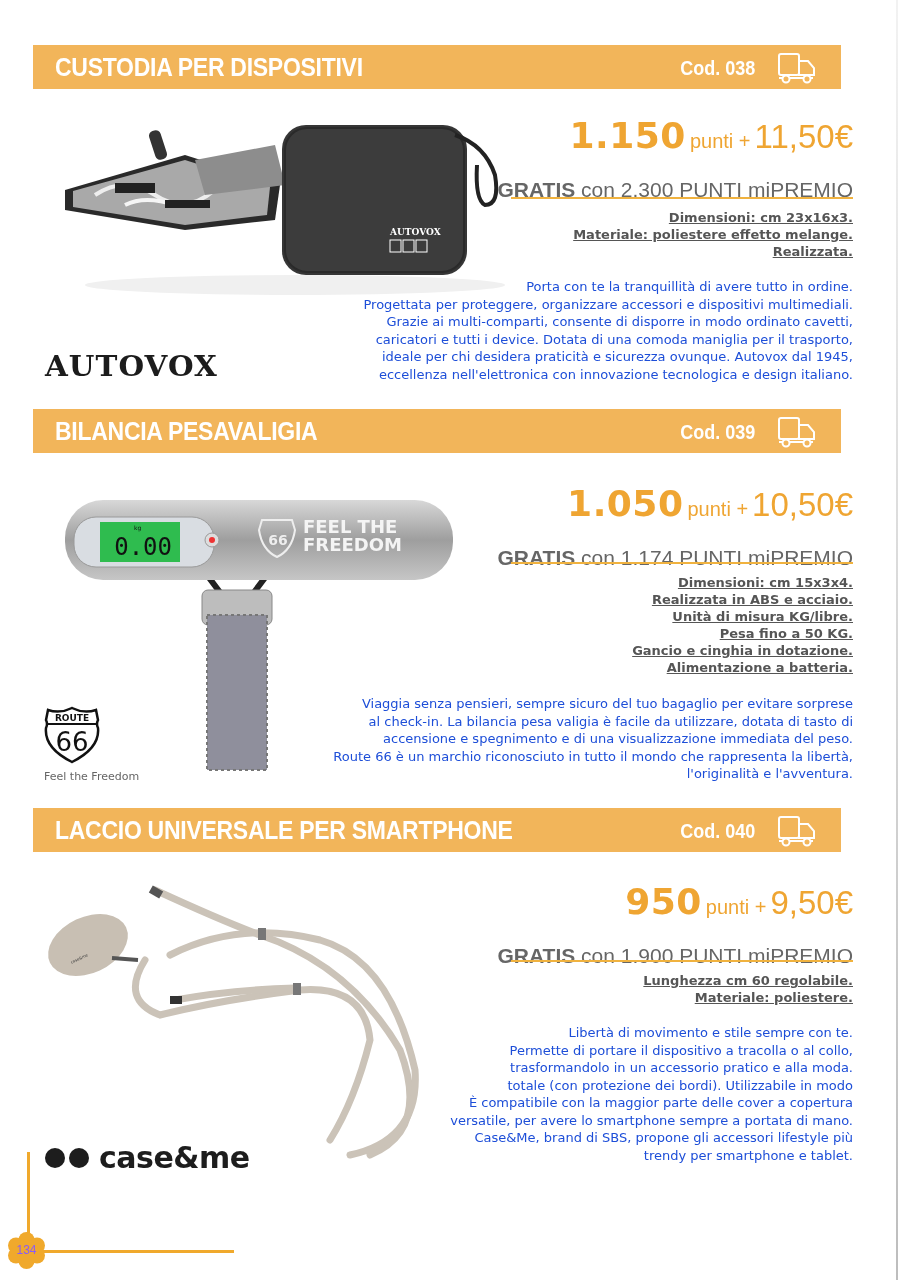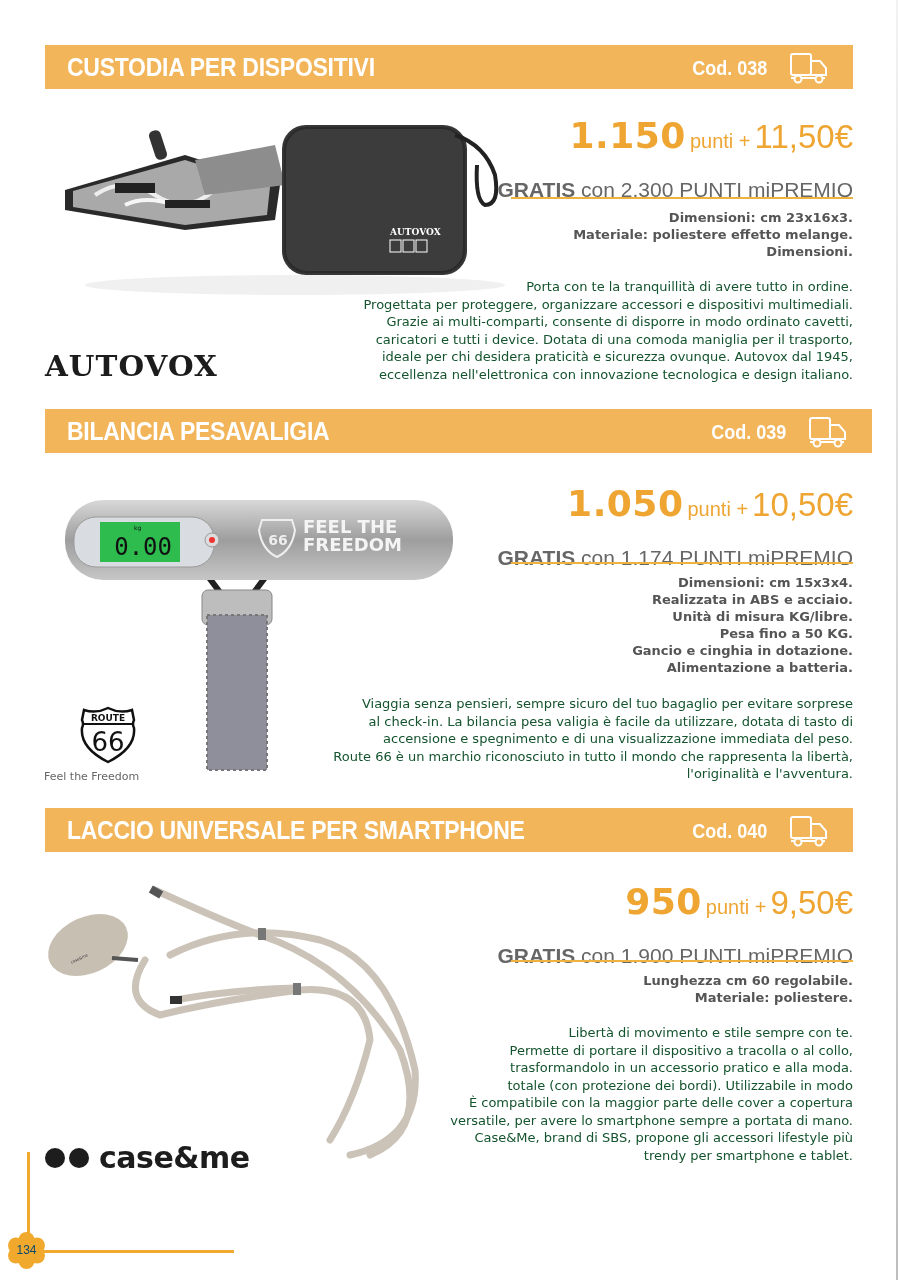--- a/index.html
+++ b/index.html
@@ -1,47 +1,47 @@
 <!DOCTYPE html>
 <html><head>
 <meta charset="utf-8">
 <style>
   html, body { margin:0; padding:0; background:#ffffff; }
   body { width:898px; height:1280px; position:relative; overflow:hidden; font-family:"DejaVu Sans", sans-serif; color:#555; }
   .right-edge { position:absolute; right:0; top:0; width:2px; height:1280px; background:linear-gradient(#f2f2f2,#bdbdbd); }
 
-  .section-bar { position:absolute; left:45px; width:808px; height:44px; background:#f2b55a; }
+  .section-bar { position:absolute; left:33px; width:808px; height:44px; background:#f2b55a; }
   .section-title { position:absolute; left:22px; top:8px; font-family:"Liberation Sans", sans-serif; font-weight:bold; font-size:25px; color:#fff; letter-spacing:-0.3px; transform:scaleX(0.92); transform-origin:left center; white-space:nowrap; }
   .section-cod { position:absolute; right:86px; top:12px; font-family:"Liberation Sans", sans-serif; font-weight:bold; font-size:20px; color:#fff; transform:scaleX(0.9); transform-origin:right center; white-space:nowrap; }
   .truck-icon { position:absolute; right:22px; top:7px; width:44px; height:32px; }
 
   .price-block { position:absolute; right:45px; width:360px; text-align:right; }
   .price-line { white-space:nowrap; line-height:1; }
   .price-points { font-family:"DejaVu Sans", sans-serif; font-weight:bold; font-size:36px; color:#efa532; letter-spacing:0.5px; }
   .price-word { font-family:"Liberation Sans", sans-serif; font-size:20px; color:#efa532; margin-left:4px; }
   .price-euro { font-family:"Liberation Sans", sans-serif; font-size:33px; color:#efa532; margin-left:4px; }
   .gratis-line { font-family:"Liberation Sans", sans-serif; font-size:21px; color:#666; margin-top:24px; white-space:nowrap; }
   .gratis-word { font-weight:bold; color:#666; }
   .divider { position:absolute; right:45px; width:342px; height:2px; background:#f0b23f; }
 
-  .specs { position:absolute; right:45px; text-align:right; font-family:"DejaVu Sans", sans-serif; font-weight:bold; font-size:13px; line-height:17px; color:#555; white-space:nowrap; }
-  .desc { position:absolute; right:45px; text-align:right; font-family:"DejaVu Sans", sans-serif; font-size:13px; line-height:17.5px; color:#14532d; white-space:nowrap; }
+  .specs { position:absolute; right:45px; text-align:right; font-family:"DejaVu Sans", sans-serif; font-weight:bold; font-size:13px; line-height:17px; color:#555; white-space:nowrap;text-decoration:underline; }
+  .desc { position:absolute; right:45px; text-align:right; font-family:"DejaVu Sans", sans-serif; font-size:13px; line-height:17.5px; color:#1d4ed8; white-space:nowrap; }
 
   .img { position:absolute; }
   .brand-autovox { position:absolute; left:45px; top:350px; font-family:"DejaVu Serif", serif; font-weight:bold; font-size:28px; color:#1c1c1c; letter-spacing:1px; transform:scaleX(1.05); transform-origin:left; }
-  .brand-route66 { position:absolute; left:44px; top:706px; width:92px; text-align:right; }
+  .brand-route66 { position:absolute; left:44px; top:706px; width:92px; text-align:left; }
   .route66-caption { font-family:"DejaVu Sans", sans-serif; font-size:11px; color:#666; margin-top:2px; white-space:nowrap; }
   .brand-caseme { position:absolute; left:45px; top:1140px; display:flex; align-items:center; }
   .dot { width:20px; height:20px; border-radius:50%; background:#1d1d1d; margin-right:4px; }
   .caseme-text { font-family:"DejaVu Sans", sans-serif; font-weight:bold; font-size:30px; color:#1d1d1d; margin-left:6px; letter-spacing:-0.5px; }
 
   .footer-vline { position:absolute; left:27px; top:1152px; width:3px; height:92px; background:#f0a92c; }
   .footer-hline { position:absolute; left:36px; top:1250px; width:198px; height:3px; background:#f0a92c; }
   .page-badge { position:absolute; left:8px; top:1232px; width:37px; height:37px; }
-  .page-num { position:absolute; left:8px; top:1243px; width:37px; text-align:center; font-family:"Liberation Sans", sans-serif; font-size:12px; color:#0c4a6e; }
+  .page-num { position:absolute; left:8px; top:1243px; width:37px; text-align:center; font-family:"Liberation Sans", sans-serif; font-size:12px; color:#8b5cf6; }
 </style>
 </head>
 <body>
 
 <div class="right-edge"></div>
 
 <div class="section-bar" style="top:45px;">
   <div class="section-title">CUSTODIA PER DISPOSITIVI</div>
   <div class="section-cod">Cod. 038</div>
   <svg class="truck-icon" viewBox="0 0 44 32" fill="none" stroke="#fff" stroke-width="2">
@@ -78,35 +78,35 @@
   </div>
   <div class="gratis-line">
     <span class="gratis-word">GRATIS</span> <span>con 2.300 PUNTI miPREMIO</span>
   </div>
 </div>
 <div class="divider" style="top:197px;"></div>
 
 <div class="specs" style="top:209px;">
   <div>Dimensioni: cm 23x16x3.</div>
   <div>Materiale: poliestere effetto melange.</div>
-  <div>Dimensioni.</div>
+  <div>Realizzata.</div>
 </div>
 
 <div class="desc" style="top:278px;">
   <div>Porta con te la tranquillità di avere tutto in ordine.</div>
   <div>Progettata per proteggere, organizzare accessori e dispositivi multimediali.</div>
   <div>Grazie ai multi-comparti, consente di disporre in modo ordinato cavetti,</div>
   <div>caricatori e tutti i device. Dotata di una comoda maniglia per il trasporto,</div>
   <div>ideale per chi desidera praticità e sicurezza ovunque. Autovox dal 1945,</div>
   <div>eccellenza nell'elettronica con innovazione tecnologica e design italiano.</div>
 </div>
 
 <div class="brand-autovox">AUTOVOX</div>
 
-<div class="section-bar" style="top:409px;padding-left:19px;">
+<div class="section-bar" style="top:409px;">
   <div class="section-title">BILANCIA PESAVALIGIA</div>
   <div class="section-cod">Cod. 039</div>
   <svg class="truck-icon" viewBox="0 0 44 32" fill="none" stroke="#fff" stroke-width="2">
     <rect x="4" y="2" width="20" height="21" rx="2"></rect>
       <path d="M24 9 h9 l6 7 v7 h-15z"></path>
       <line x1="4" y1="26" x2="38" y2="26"></line>
       <circle cx="11" cy="27" r="3.5" fill="#f2b55a"></circle>
       <circle cx="32" cy="27" r="3.5" fill="#f2b55a"></circle>
   </svg>
 </div>

